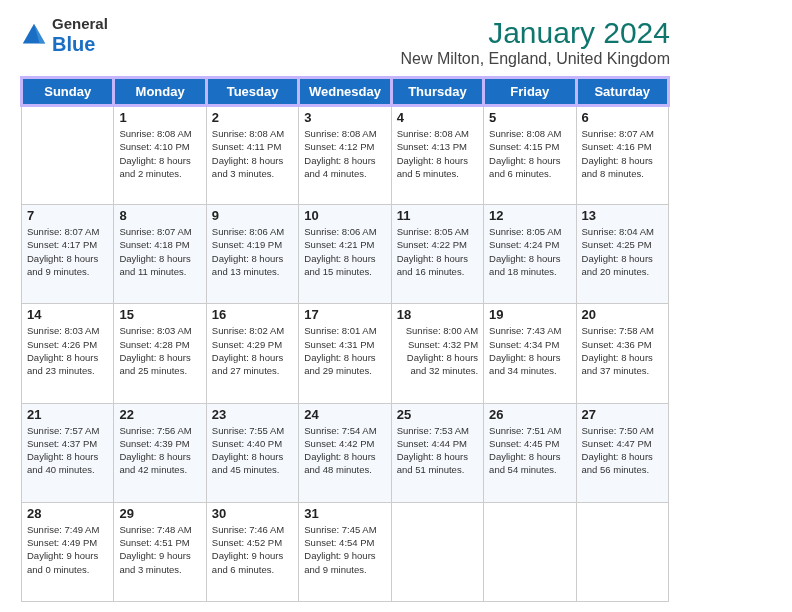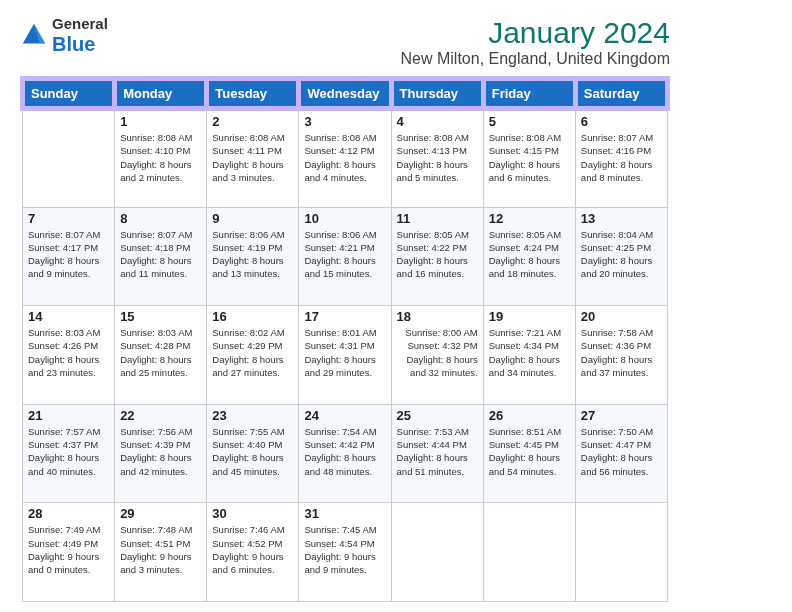--- a/index.html
+++ b/index.html
@@ -61,25 +61,25 @@
     }
     .calendar-table {
       width: 100%;
       border-collapse: collapse;
       flex: 1;
       table-layout: fixed;
     }
     .calendar-table th {
       background-color: #1a6fc4;
       color: #fff;
-      text-align: left;
+      text-align: center;
       padding: 5px 6px;
       font-size: 13px;
       font-weight: bold;
-      border: 5px solid #c4b5fd;
+      border: 3px solid #c4b5fd;
     }
     .calendar-table td {
       border: 1px solid #ccc;
       vertical-align: top;
       padding: 3px 5px;
       font-size: 9.8px;
       color: #333;
       height: 88px;
     }
     .day-number {
@@ -268,21 +268,21 @@
           </td>
           <td>
             <span class="day-number">18</span>
             <div class="day-info" style="white-space: pre-line; text-align: right;">Sunrise: 8:00 AM
 Sunset: 4:32 PM
 Daylight: 8 hours
 and 32 minutes.</div>
           </td>
           <td>
             <span class="day-number">19</span>
-            <div class="day-info" style="white-space: pre-line;">Sunrise: 7:21 AM
+            <div class="day-info" style="white-space: pre-line;">Sunrise: 7:43 AM
 Sunset: 4:34 PM
 Daylight: 8 hours
 and 34 minutes.</div>
           </td>
           <td>
             <span class="day-number">20</span>
             <div class="day-info" style="white-space: pre-line;">Sunrise: 7:58 AM
 Sunset: 4:36 PM
 Daylight: 8 hours
 and 37 minutes.</div>
@@ -319,21 +319,21 @@
           </td>
           <td>
             <span class="day-number">25</span>
             <div class="day-info" style="white-space: pre-line;">Sunrise: 7:53 AM
 Sunset: 4:44 PM
 Daylight: 8 hours
 and 51 minutes.</div>
           </td>
           <td>
             <span class="day-number">26</span>
-            <div class="day-info" style="white-space: pre-line;">Sunrise: 8:51 AM
+            <div class="day-info" style="white-space: pre-line;">Sunrise: 7:51 AM
 Sunset: 4:45 PM
 Daylight: 8 hours
 and 54 minutes.</div>
           </td>
           <td>
             <span class="day-number">27</span>
             <div class="day-info" style="white-space: pre-line;">Sunrise: 7:50 AM
 Sunset: 4:47 PM
 Daylight: 8 hours
 and 56 minutes.</div>

